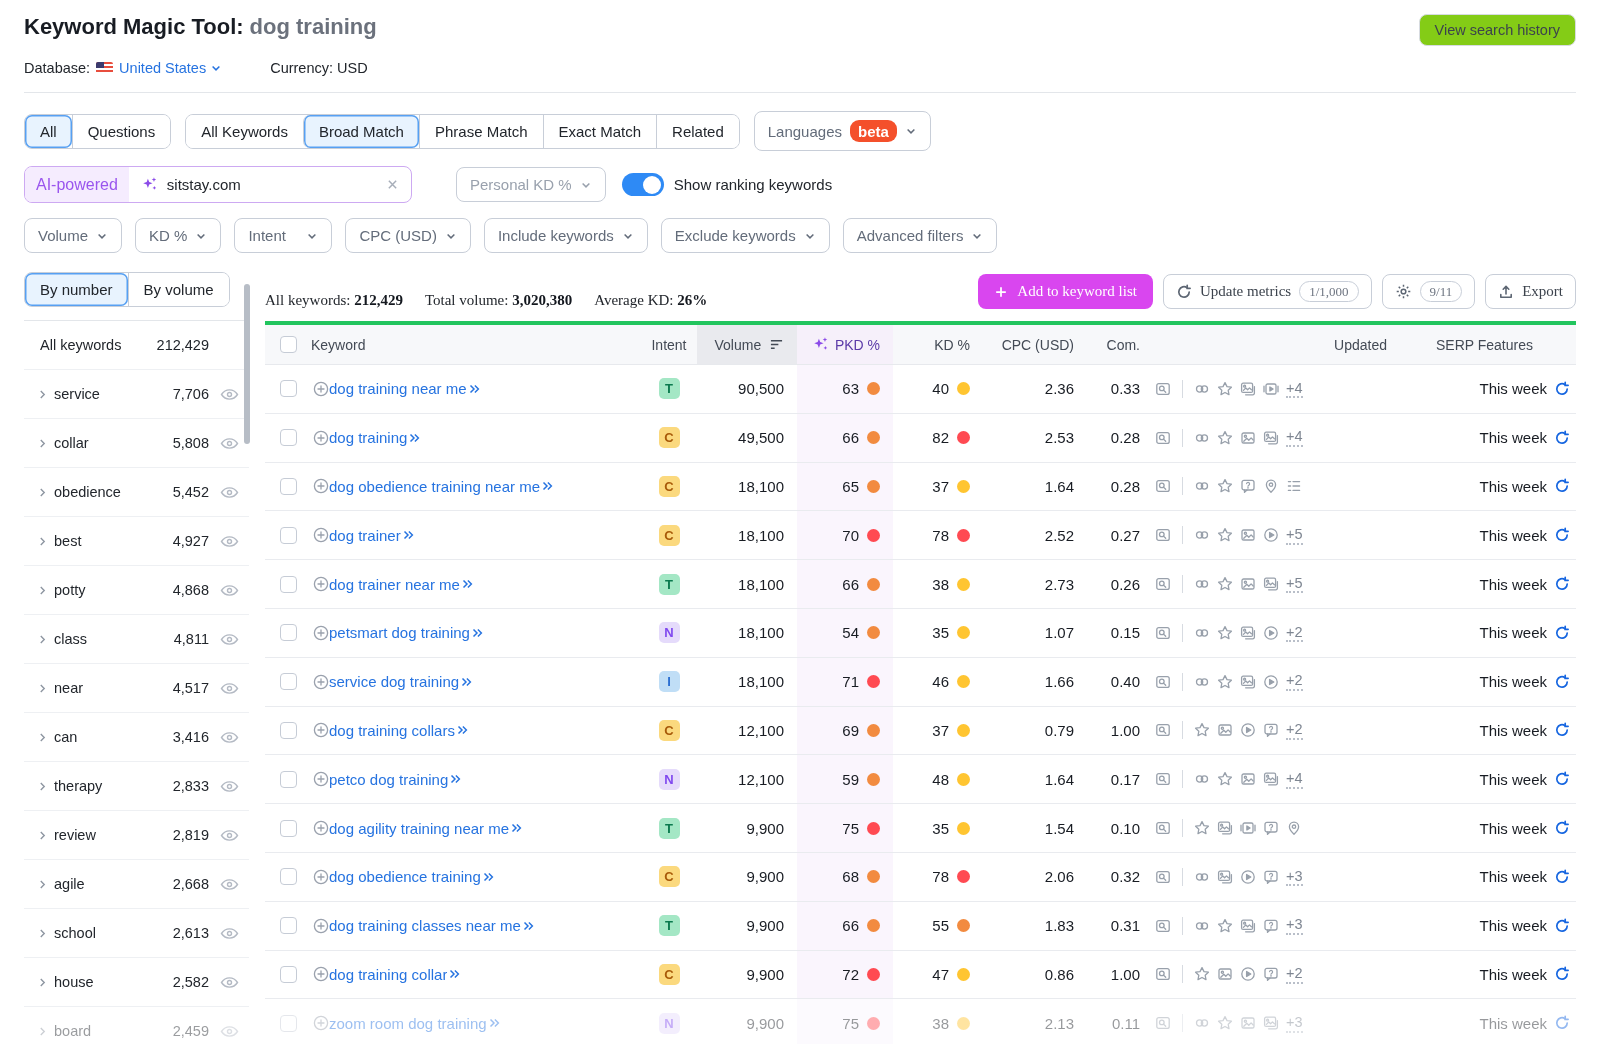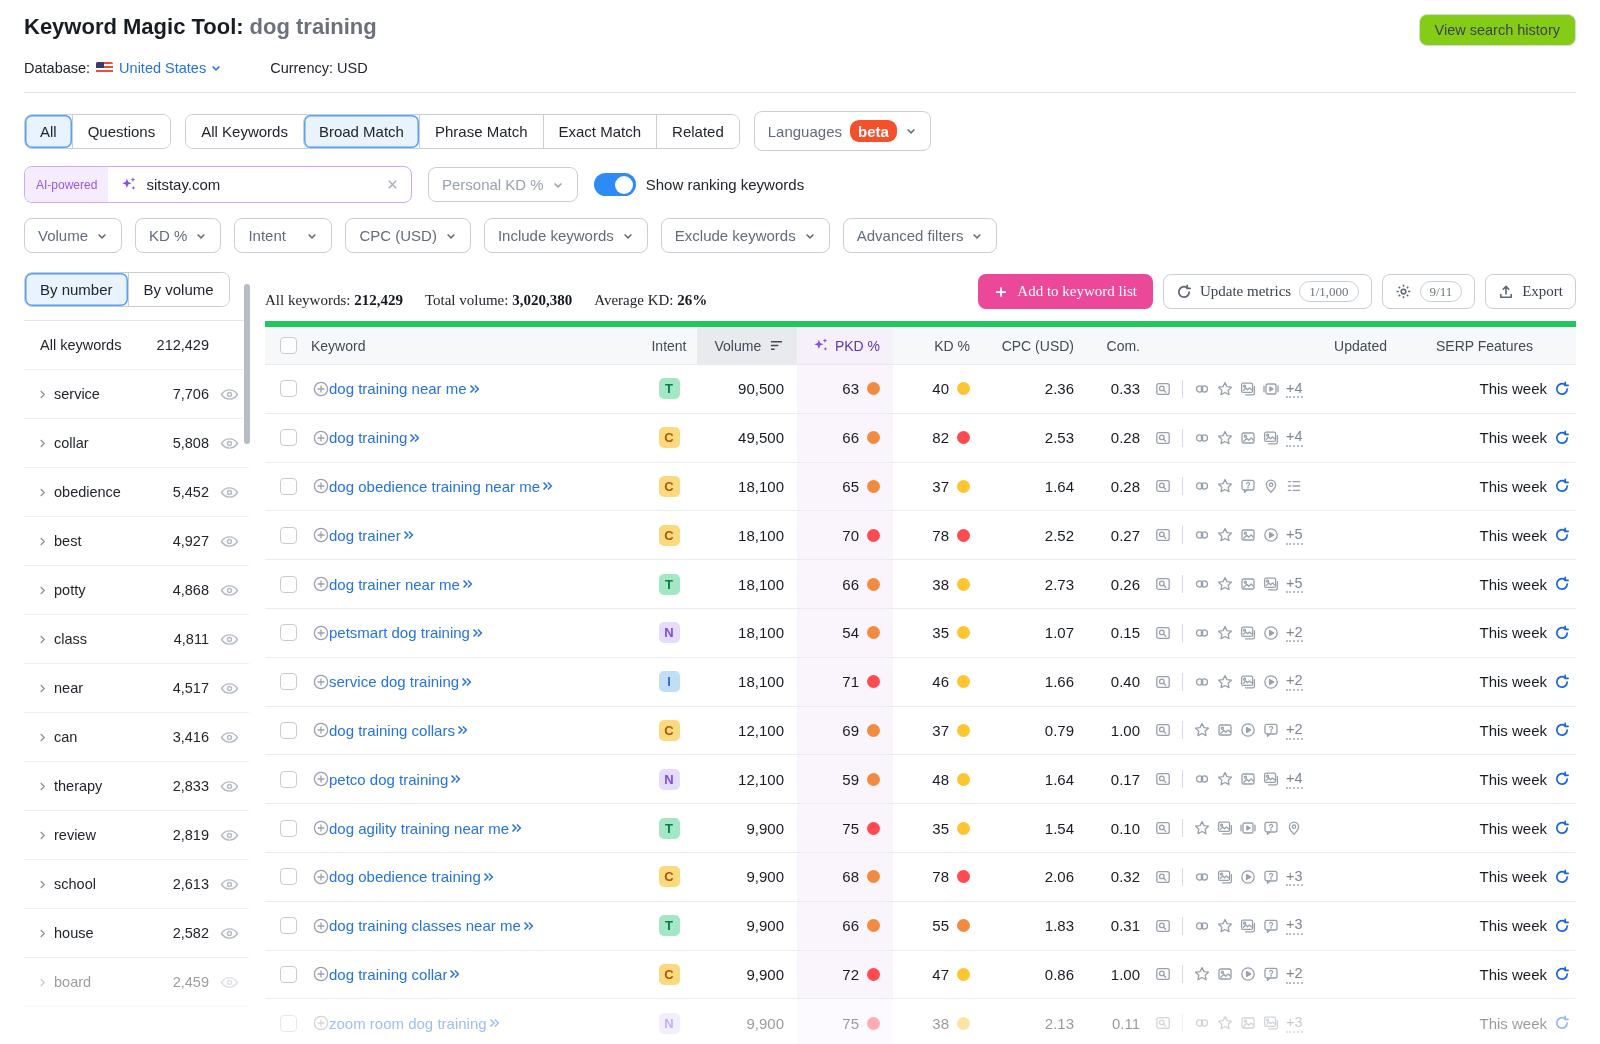--- a/index.html
+++ b/index.html
@@ -32,26 +32,26 @@
   .seg .tab.active { background:#e8f3fe; box-shadow:inset 0 0 0 1.5px #57a0f2; border-radius:7px; z-index:1; }
   .drop-btn { display:inline-flex; align-items:center; gap:8px; border:1px solid #c8ced8; border-radius:8px;
     background:#fff; padding:8px 13px; font-size:15px; color:#636c7a; font-family:inherit; cursor:pointer; }
   .beta { background:#f4502b; color:#fff; font-size:15px; font-weight:bold; padding:2.5px 8px; border-radius:9px; }
 
   
   .search-row { display:flex; align-items:center; gap:16px; padding:15px 24px 0; }
   .ai-box { display:flex; align-items:center; border:1.5px solid #cda9f2; border-radius:8px; height:37px;
     width:388px; overflow:hidden; background:#fff; }
   .ai-label { background:#f5ecfe; color:#9a55ee; padding:0 11px; height:100%; display:flex; align-items:center;
-    font-size:12px; }
+    font-size:16px; }
   .ai-input { flex:1; display:flex; align-items:center; gap:9px; padding:0 12px; }
   .ai-input .val { flex:1; font-size:15px; color:#22262c; }
   .sparkle { color:#8b4be8; display:inline-flex; }
   .xclear { color:#a7aeb9; display:inline-flex; cursor:pointer; }
-  .kd-select { color:#99a1ad; }
+  .kd-select { color:#99a1ad;margin-left:28px; }
   .toggle-wrap { display:flex; align-items:center; gap:10px; font-size:15px; }
   .toggle { width:42px; height:23px; border-radius:12px; background:#2e8af5; position:relative; cursor:pointer; }
   .toggle .knob { position:absolute; right:2.5px; top:2.5px; width:18px; height:18px; border-radius:50%; background:#fff; }
 
   
   .filters-row { display:flex; align-items:center; gap:13px; padding:15px 24px 0; }
   .filters-row .drop-btn { color:#636c7a; }
   .filters-row .drop-btn.wide { min-width:98px; justify-content:space-between; }
 
   
@@ -66,31 +66,31 @@
   .side-row.head .side-label { padding-left:16px; }
   .side-row.faded { opacity:.45; }
   .side-scroll { position:absolute; right:-1px; top:12px; width:6px; height:160px; border-radius:3px; background:#b7bdc6; }
 
   
   .main { flex:1; min-width:0; }
   .toolbar { display:flex; align-items:flex-end; height:37px;font-family:Liberation Serif, serif; }
   .stats { display:flex; align-items:center; gap:22px; font-size:15px; }
   .stats b { color:#14181f; }
   .tool-btns { margin-left:auto; display:flex; align-items:center; gap:10px; }
-  .btn-primary { display:inline-flex; align-items:center; gap:9px; background:#ec4899; color:#fff; border:none;
+  .btn-primary { display:inline-flex; align-items:center; gap:9px; background:#d946ef; color:#fff; border:none;
     border-radius:8px; height:35px; padding:12px 16px; font-size:15px; font-family:inherit; cursor:pointer; }
   .btn-plain { display:inline-flex; align-items:center; gap:8px; background:#fff; border:1px solid #c8ced8;
     border-radius:8px; height:35px; padding:0 12px; font-size:15px; color:#3c434d; font-family:inherit; cursor:pointer; }
   .pill { border:1px solid #c8ced8; border-radius:12px; padding:1.5px 9px; font-size:13px; color:#6e7581; }
   .icon-gray { color:#5d6673; display:inline-flex; }
 
   
   .tbl { margin-top:12px; }
   .t-grid { display:grid; grid-template-columns:46px 330px 56px 100px 96px 90px 104px 66px 240px 1fr; align-items:stretch; }
-  .t-head { background:#f7f8fa; border-top:6px solid #22c55e; border-bottom:1px solid #e7e9ed; height:44px; }
+  .t-head { background:#f7f8fa; border-top:4px solid #22c55e; border-bottom:1px solid #e7e9ed; height:44px; }
   .t-head .cell { font-size:14px; color:#434a55; }
   .t-row { height:48.8px; border-bottom:1px solid #e9ebef; }
   .t-row.faded { opacity:.45; }
   .cell { display:flex; align-items:center; min-width:0; }
   .c-center { justify-content:center; }
   .c-right { justify-content:flex-end; padding-right:13px; }
   .cell.vol-h { background:#e9eaee; }
   .cell.pkd-h { background:#f6f0fa; color:#5b3aa8; gap:6px; }
   .cell.pkd-c { background:#faf5fd; }
   .checkbox { width:17px; height:17px; border:1.5px solid #c6ccd6; border-radius:4px; background:#fff; cursor:pointer; }
@@ -424,20 +424,35 @@
                 <circle cx="9.5" cy="7" r="2"></circle>
               </svg>
             </span>
           </div>
           <div class="side-row">
             <span class="side-chev">
               <svg width="11" height="11" viewBox="0 0 16 16" fill="none" stroke="currentColor" stroke-width="2">
                 <path d="M5.5 3l5 5-5 5"></path>
               </svg>
             </span>
+            <span class="side-label">agile</span>
+            <span class="side-count">2,668</span>
+            <span class="side-eye">
+              <svg width="19" height="15" viewBox="0 0 19 14" fill="none" stroke="currentColor" stroke-width="1.4">
+                <path d="M1.5 7s3-4.6 8-4.6S17.5 7 17.5 7s-3 4.6-8 4.6S1.5 7 1.5 7z"></path>
+                <circle cx="9.5" cy="7" r="2"></circle>
+              </svg>
+            </span>
+          </div>
+          <div class="side-row">
+            <span class="side-chev">
+              <svg width="11" height="11" viewBox="0 0 16 16" fill="none" stroke="currentColor" stroke-width="2">
+                <path d="M5.5 3l5 5-5 5"></path>
+              </svg>
+            </span>
             <span class="side-label">school</span>
             <span class="side-count">2,613</span>
             <span class="side-eye">
               <svg width="19" height="15" viewBox="0 0 19 14" fill="none" stroke="currentColor" stroke-width="1.4">
                 <path d="M1.5 7s3-4.6 8-4.6S17.5 7 17.5 7s-3 4.6-8 4.6S1.5 7 1.5 7z"></path>
                 <circle cx="9.5" cy="7" r="2"></circle>
               </svg>
             </span>
           </div>
           <div class="side-row">

